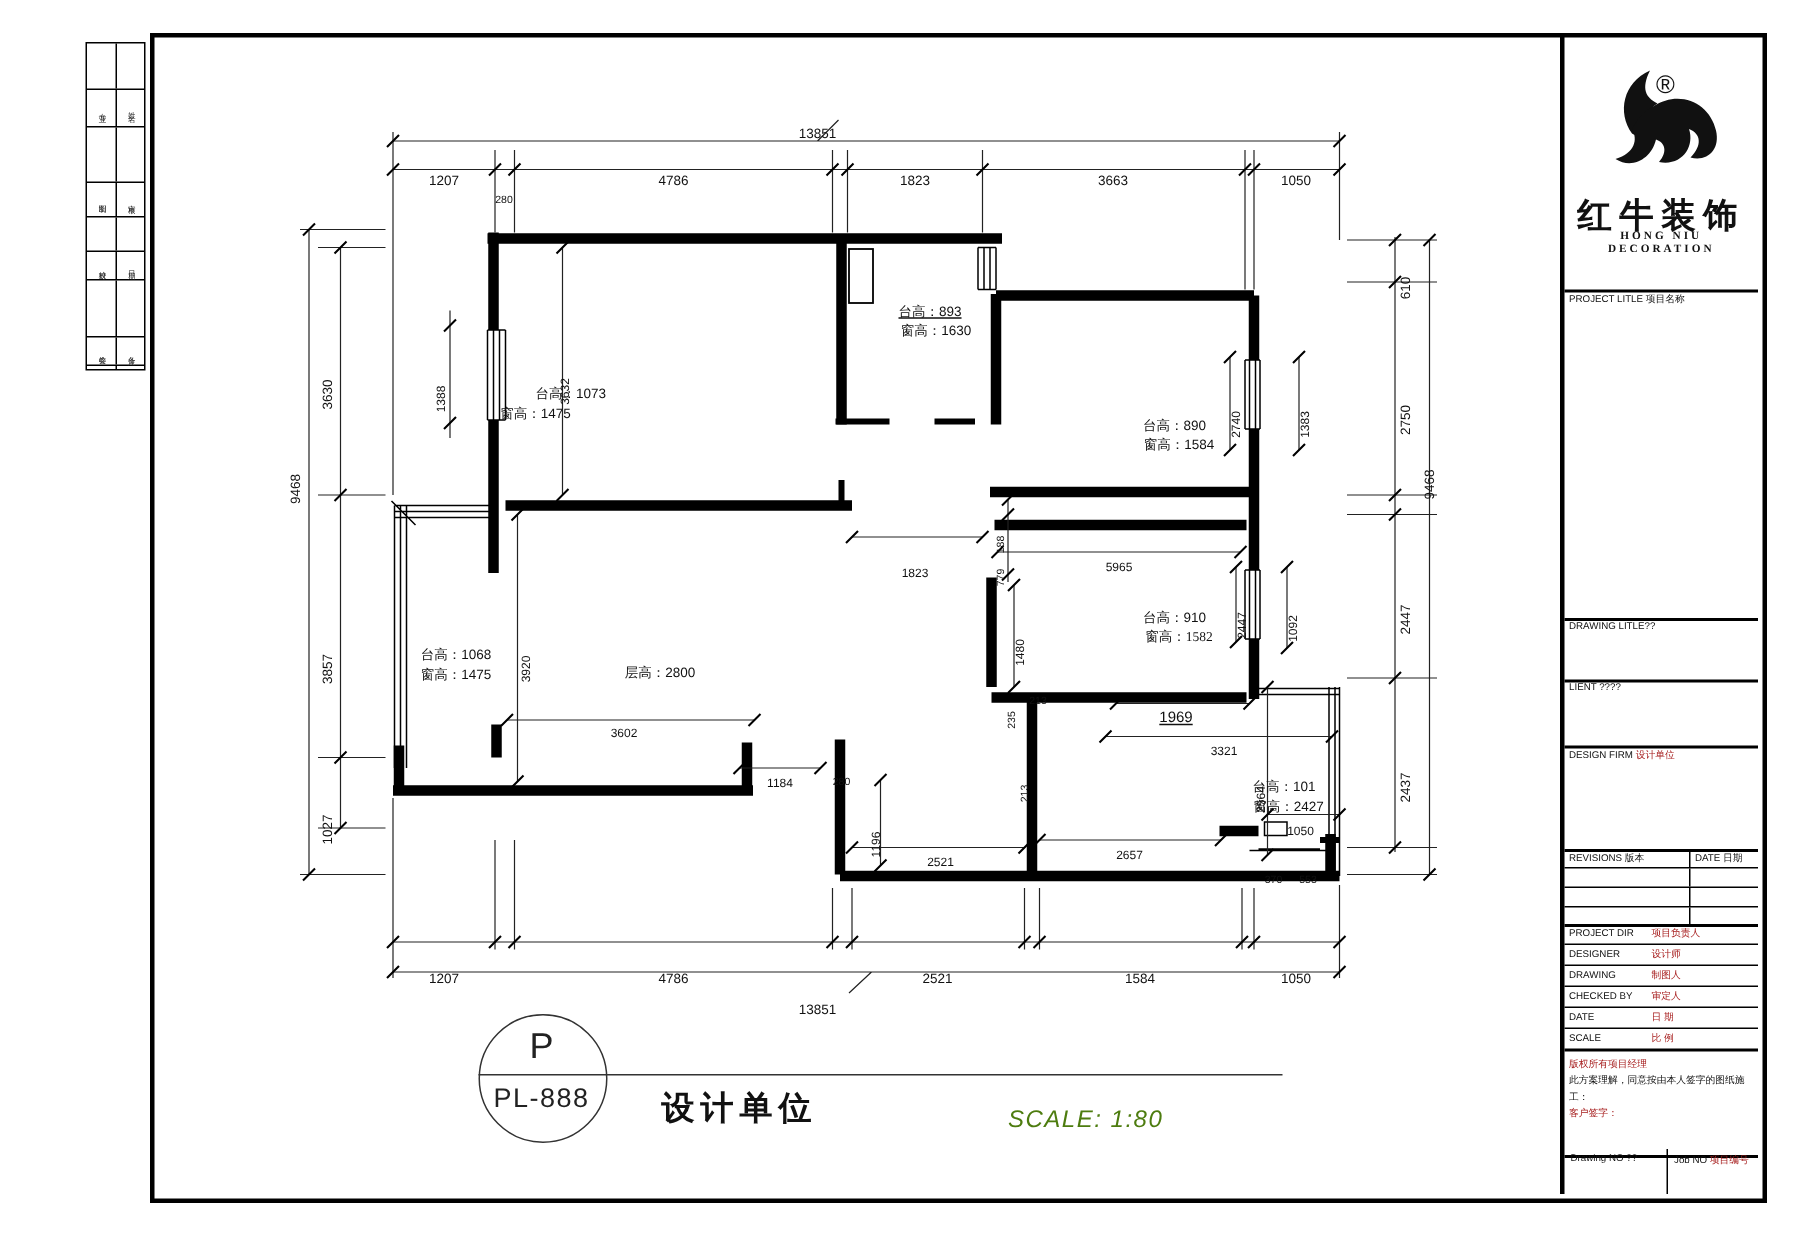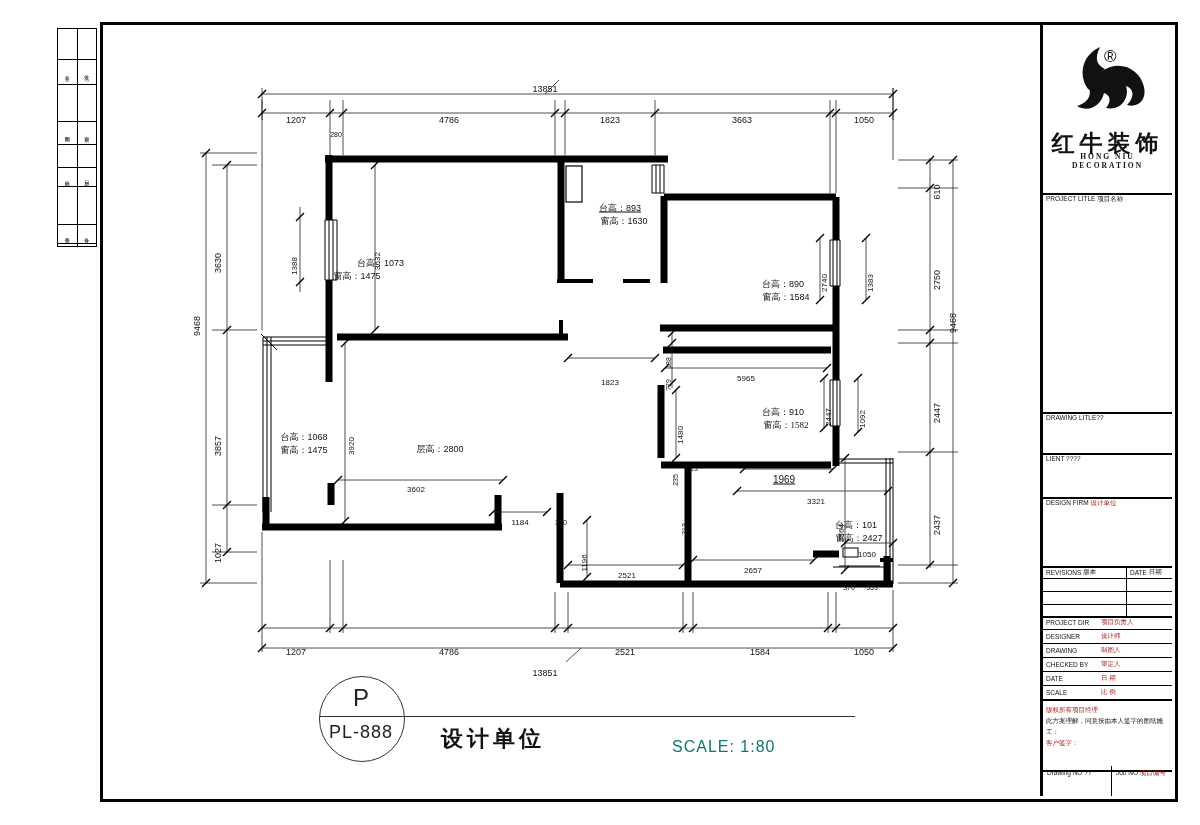--- a/index.html
+++ b/index.html
@@ -38,21 +38,21 @@
   #btmcells .bc.first{border-right:1px solid #000;width:64px;flex:none;}
   
   .dim{position:absolute;transform:translate(-50%,-50%);font-size:9px;color:#111;white-space:nowrap;}
   .room{position:absolute;transform:translate(-50%,-50%);font-size:9px;color:#111;white-space:nowrap;}
   
   #fcirc{left:319px;top:676px;width:84px;height:84px;border:1.5px solid #333;border-radius:50%;}
   #fline{left:319px;top:716px;width:536px;height:0;border-top:1.5px solid #333;}
   #fp{left:319px;top:684px;width:84px;text-align:center;font-size:24px;color:#222;}
   #fno{left:317px;top:722px;width:88px;text-align:center;font-size:18px;color:#222;letter-spacing:1px;}
   #ftitle{left:441px;top:724px;font-size:22px;font-weight:bold;letter-spacing:4px;color:#111;}
-  #fscale{left:672px;top:738px;font-size:16px;color:#0f766e;letter-spacing:1px;}
+  #fscale{left:672px;top:738px;font-size:16px;font-style:italic;color:#4d7c0f;letter-spacing:1px;}
 </style>
 </head>
 <body>
 
 <div id="page">
 
   <div class="abs" id="frame"></div>
   <div class="abs" id="tb-border"></div>
 
   <div class="abs" id="strip">

